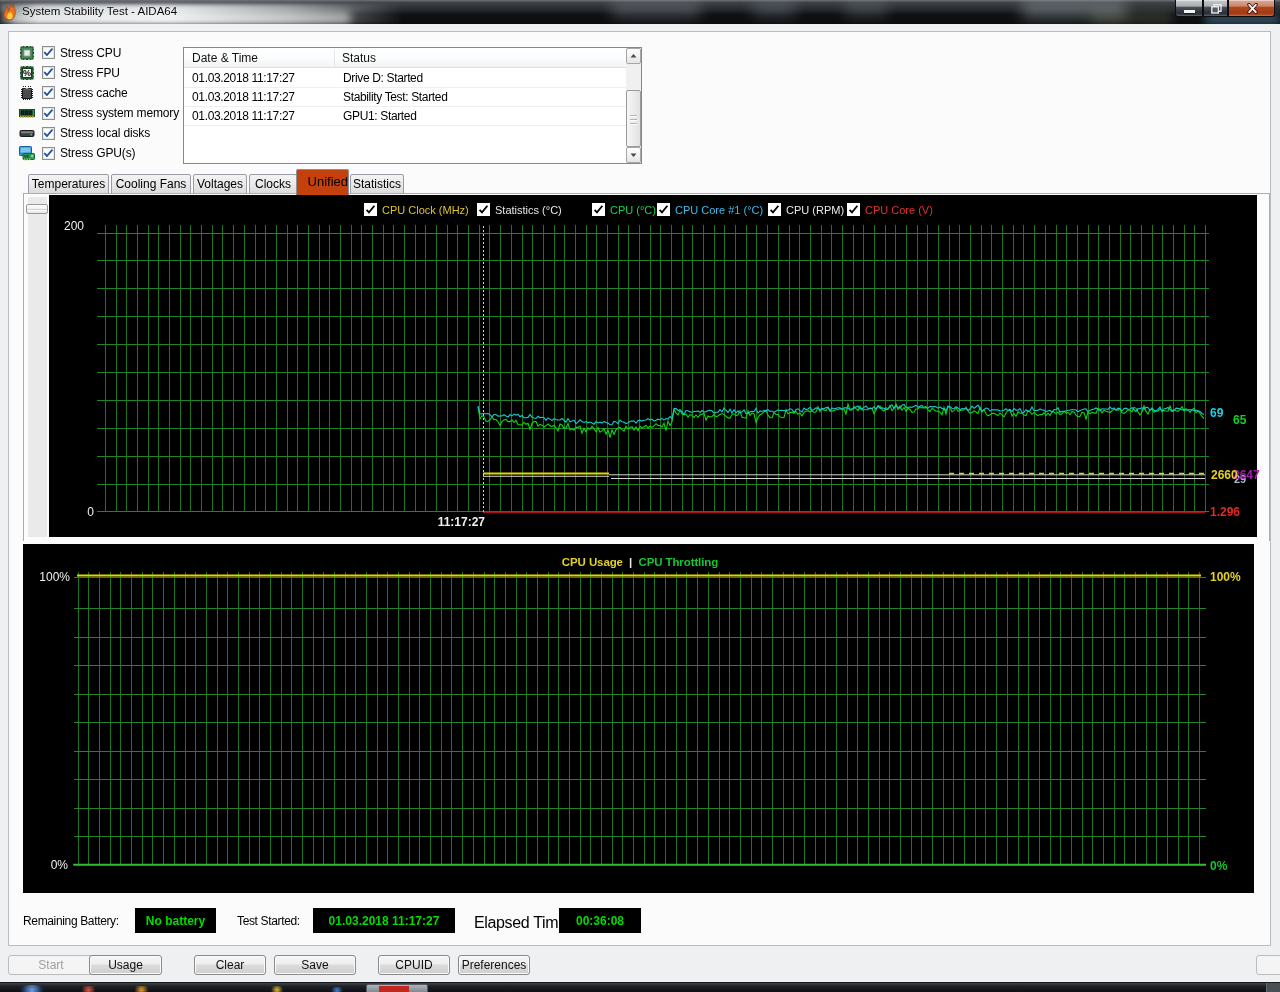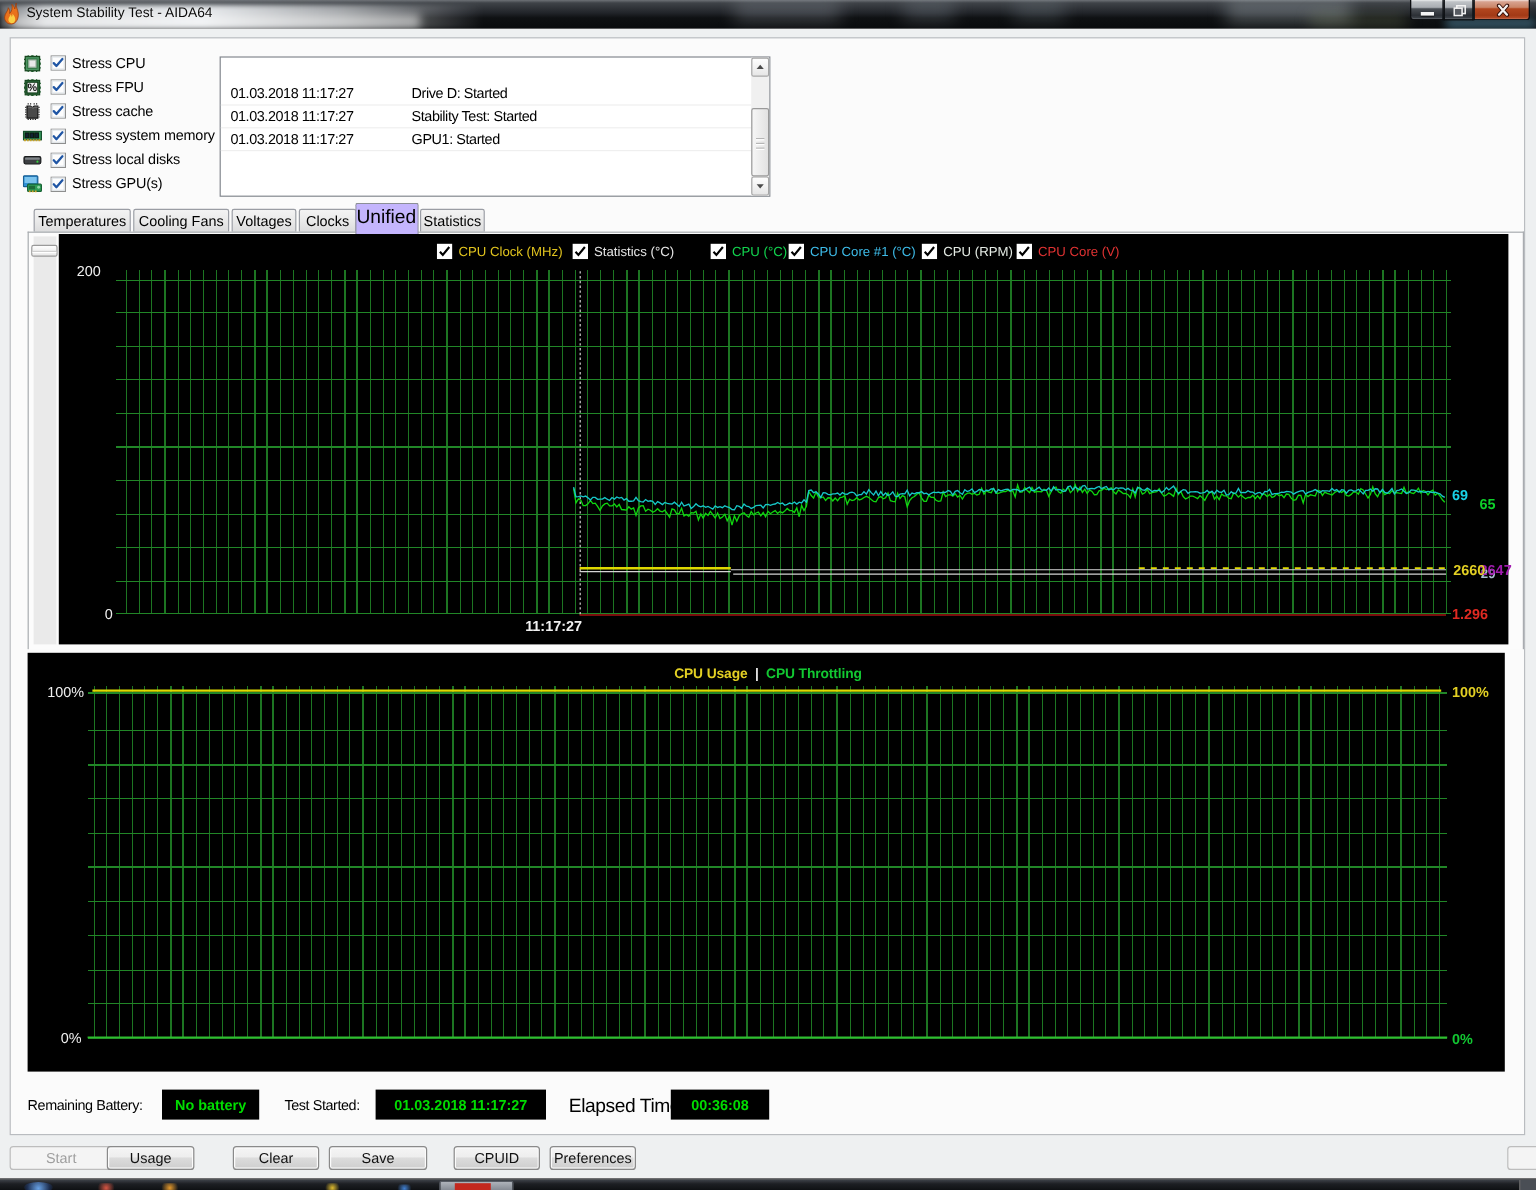--- a/index.html
+++ b/index.html
@@ -131,20 +131,25 @@
 <circle cx="13.2" cy="11" r="1.2" fill="#8fd8a8"></circle>
 </svg></div>
 <svg class="abs" style="left:42px;top:147px" width="13" height="13" viewBox="0 0 13 13">
 <rect x="0.5" y="0.5" width="12" height="12" fill="#fdfdfd" stroke="#8e8f8f"></rect>
 <rect x="1.5" y="1.5" width="10" height="10" fill="none" stroke="#e2e6ea"></rect>
 <path d="M2.8 6.6 L5 9 L10 3.2" fill="none" stroke="#2056a5" stroke-width="1.9" stroke-linecap="round" stroke-linejoin="round"></path>
 </svg>
 <div class="abs slbl" style="left:60px;top:146px">Stress GPU(s)</div>
 
 <div class="abs" style="left:183px;top:47px;width:459px;height:117px;background:#fff;border:1px solid #83878e">
+  <div class="abs" style="left:0;top:0;width:457px;height:20px;background:linear-gradient(180deg,#ffffff 0%,#fbfcfd 55%,#f2f3f5 100%);border-bottom:1px solid #dde0e4">
+    <div class="abs" style="left:8px;top:3px;font-size:12px;color:#111">Date &amp; Time</div>
+    <div class="abs" style="left:158px;top:3px;font-size:12px;color:#111">Status</div>
+    <div class="abs" style="left:150px;top:2px;width:1px;height:17px;background:#e2e5e9"></div>
+  </div>
   <div class="abs" style="left:0;top:21px;width:442px;height:19px;border-bottom:1px solid #efefef">
     <div class="abs lbl" style="left:8px;top:2px">01.03.2018 11:17:27</div>
       <div class="abs lbl" style="left:159px;top:2px">Drive D: Started</div>
     </div>
   <div class="abs" style="left:0;top:40px;width:442px;height:19px;border-bottom:1px solid #efefef">
     <div class="abs lbl" style="left:8px;top:2px">01.03.2018 11:17:27</div>
       <div class="abs lbl" style="left:159px;top:2px">Stability Test: Started</div>
     </div>
   <div class="abs" style="left:0;top:59px;width:442px;height:19px;border-bottom:1px solid #efefef">
     <div class="abs lbl" style="left:8px;top:2px">01.03.2018 11:17:27</div>
@@ -166,21 +171,21 @@
           <path d="M3.5 5.5 L6.5 9 L9.5 5.5 Z" fill="#4a4a4a"></path>
         </svg></div>
   </div>
 </div>
 
 <div class="abs" style="left:28px;top:174px;width:81px;height:20px;background:linear-gradient(180deg,#f3f3f3,#ebebeb 45%,#dcdcdd);border:1px solid #9a9da4;border-radius:2px 2px 0 0;font-size:12px;text-align:center;line-height:19px">Temperatures</div>
 <div class="abs" style="left:111px;top:174px;width:80px;height:20px;background:linear-gradient(180deg,#f3f3f3,#ebebeb 45%,#dcdcdd);border:1px solid #9a9da4;border-radius:2px 2px 0 0;font-size:12px;text-align:center;line-height:19px">Cooling Fans</div>
 <div class="abs" style="left:193px;top:174px;width:54px;height:20px;background:linear-gradient(180deg,#f3f3f3,#ebebeb 45%,#dcdcdd);border:1px solid #9a9da4;border-radius:2px 2px 0 0;font-size:12px;text-align:center;line-height:19px">Voltages</div>
 <div class="abs" style="left:249px;top:174px;width:48px;height:20px;background:linear-gradient(180deg,#f3f3f3,#ebebeb 45%,#dcdcdd);border:1px solid #9a9da4;border-radius:2px 2px 0 0;font-size:12px;text-align:center;line-height:19px">Clocks</div>
 <div class="abs" style="left:350px;top:174px;width:54px;height:20px;background:linear-gradient(180deg,#f3f3f3,#ebebeb 45%,#dcdcdd);border:1px solid #9a9da4;border-radius:2px 2px 0 0;font-size:12px;text-align:center;line-height:19px">Statistics</div>
-<div class="abs" style="left:296px;top:169px;width:53px;height:26px;background:#c4b5fd;border:1px solid #8c8f96;border-bottom:none;border-radius:2px 2px 0 0;font-size:16px;text-align:left;line-height:24px;z-index:3">Unified</div>
+<div class="abs" style="left:296px;top:169px;width:53px;height:26px;background:#c2410c;border:1px solid #8c8f96;border-bottom:none;border-radius:2px 2px 0 0;font-size:13px;text-align:right;line-height:24px;z-index:3">Unified</div>
 
 <div class="abs" style="left:23px;top:193px;width:1247px;height:348px;background:#fcfcfc;border:1px solid #a9acb0;border-bottom:none;z-index:1">
   <div class="abs" style="left:4px;top:3px;width:19px;height:340px;background:#eaeaea"></div>
   <div class="abs" style="left:2px;top:10px;width:22px;height:10px;background:linear-gradient(180deg,#fefefe,#f2f2f2 45%,#e8e8e8);border:1px solid #9a9a9a;border-radius:2px">
       <div style="margin-top:4px;border-top:1px solid #cfcfcf;border-bottom:1px solid #fff"></div>
     </div>
 </div>
 <div class="abs" style="left:49px;top:195px;width:1208px;height:342px;background:#000;z-index:2">
 <svg width="1208" height="342" shape-rendering="crispEdges">
   <path d="M56.5,30 V316 M67.5,30 V316 M77.5,30 V316 M88.5,30 V316 M99.5,30 V316 M109.5,30 V316 M120.5,30 V316 M131.5,30 V316 M141.5,30 V316 M152.5,30 V316 M163.5,30 V316 M173.5,30 V316 M184.5,30 V316 M195.5,30 V316 M206.5,30 V316 M216.5,30 V316 M227.5,30 V316 M238.5,30 V316 M248.5,30 V316 M259.5,30 V316 M270.5,30 V316 M280.5,30 V316 M291.5,30 V316 M302.5,30 V316 M312.5,30 V316 M323.5,30 V316 M334.5,30 V316 M344.5,30 V316 M355.5,30 V316 M366.5,30 V316 M376.5,30 V316 M387.5,30 V316 M398.5,30 V316 M408.5,30 V316 M419.5,30 V316 M430.5,30 V316 M440.5,30 V316 M451.5,30 V316 M462.5,30 V316 M473.5,30 V316 M483.5,30 V316 M494.5,30 V316 M505.5,30 V316 M515.5,30 V316 M526.5,30 V316 M537.5,30 V316 M547.5,30 V316 M558.5,30 V316 M569.5,30 V316 M579.5,30 V316 M590.5,30 V316 M601.5,30 V316 M611.5,30 V316 M622.5,30 V316 M633.5,30 V316 M643.5,30 V316 M654.5,30 V316 M665.5,30 V316 M675.5,30 V316 M686.5,30 V316 M697.5,30 V316 M707.5,30 V316 M718.5,30 V316 M729.5,30 V316 M740.5,30 V316 M750.5,30 V316 M761.5,30 V316 M772.5,30 V316 M782.5,30 V316 M793.5,30 V316 M804.5,30 V316 M814.5,30 V316 M825.5,30 V316 M836.5,30 V316 M846.5,30 V316 M857.5,30 V316 M868.5,30 V316 M878.5,30 V316 M889.5,30 V316 M900.5,30 V316 M910.5,30 V316 M921.5,30 V316 M932.5,30 V316 M942.5,30 V316 M953.5,30 V316 M964.5,30 V316 M974.5,30 V316 M985.5,30 V316 M996.5,30 V316 M1007.5,30 V316 M1017.5,30 V316 M1028.5,30 V316 M1039.5,30 V316 M1049.5,30 V316 M1060.5,30 V316 M1071.5,30 V316 M1081.5,30 V316 M1092.5,30 V316 M1103.5,30 V316 M1113.5,30 V316 M1124.5,30 V316 M1135.5,30 V316 M1145.5,30 V316 M1156.5,30 V316" stroke="#1d7522" stroke-width="1" fill="none"></path>

